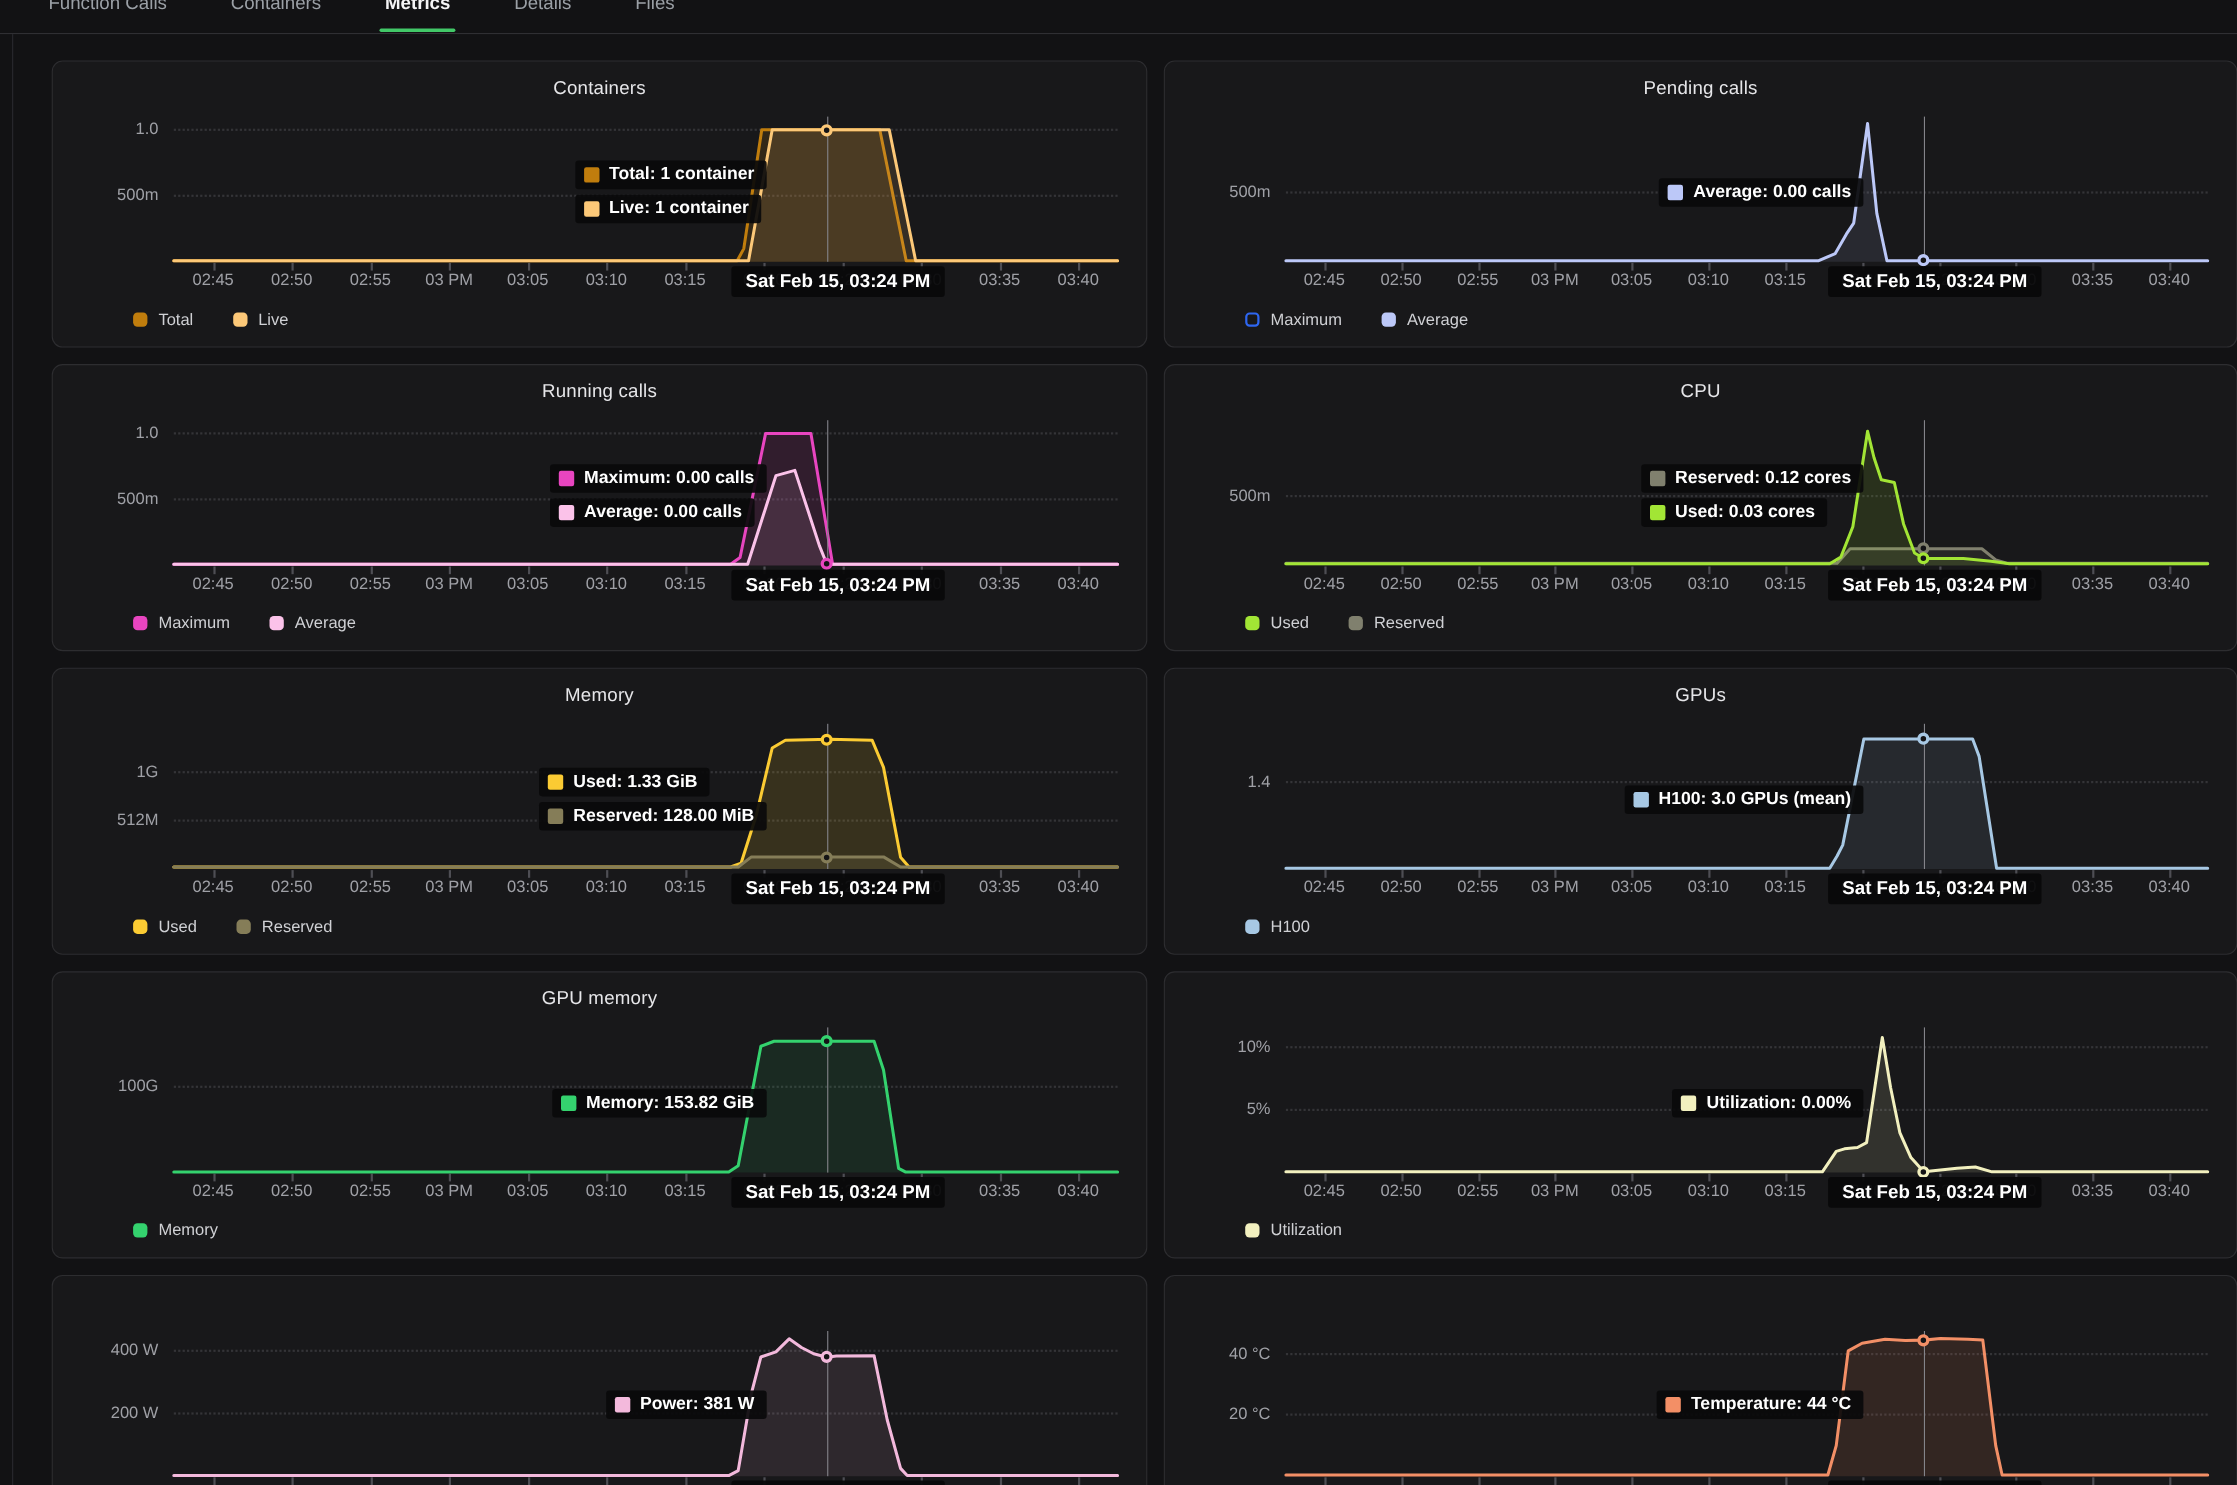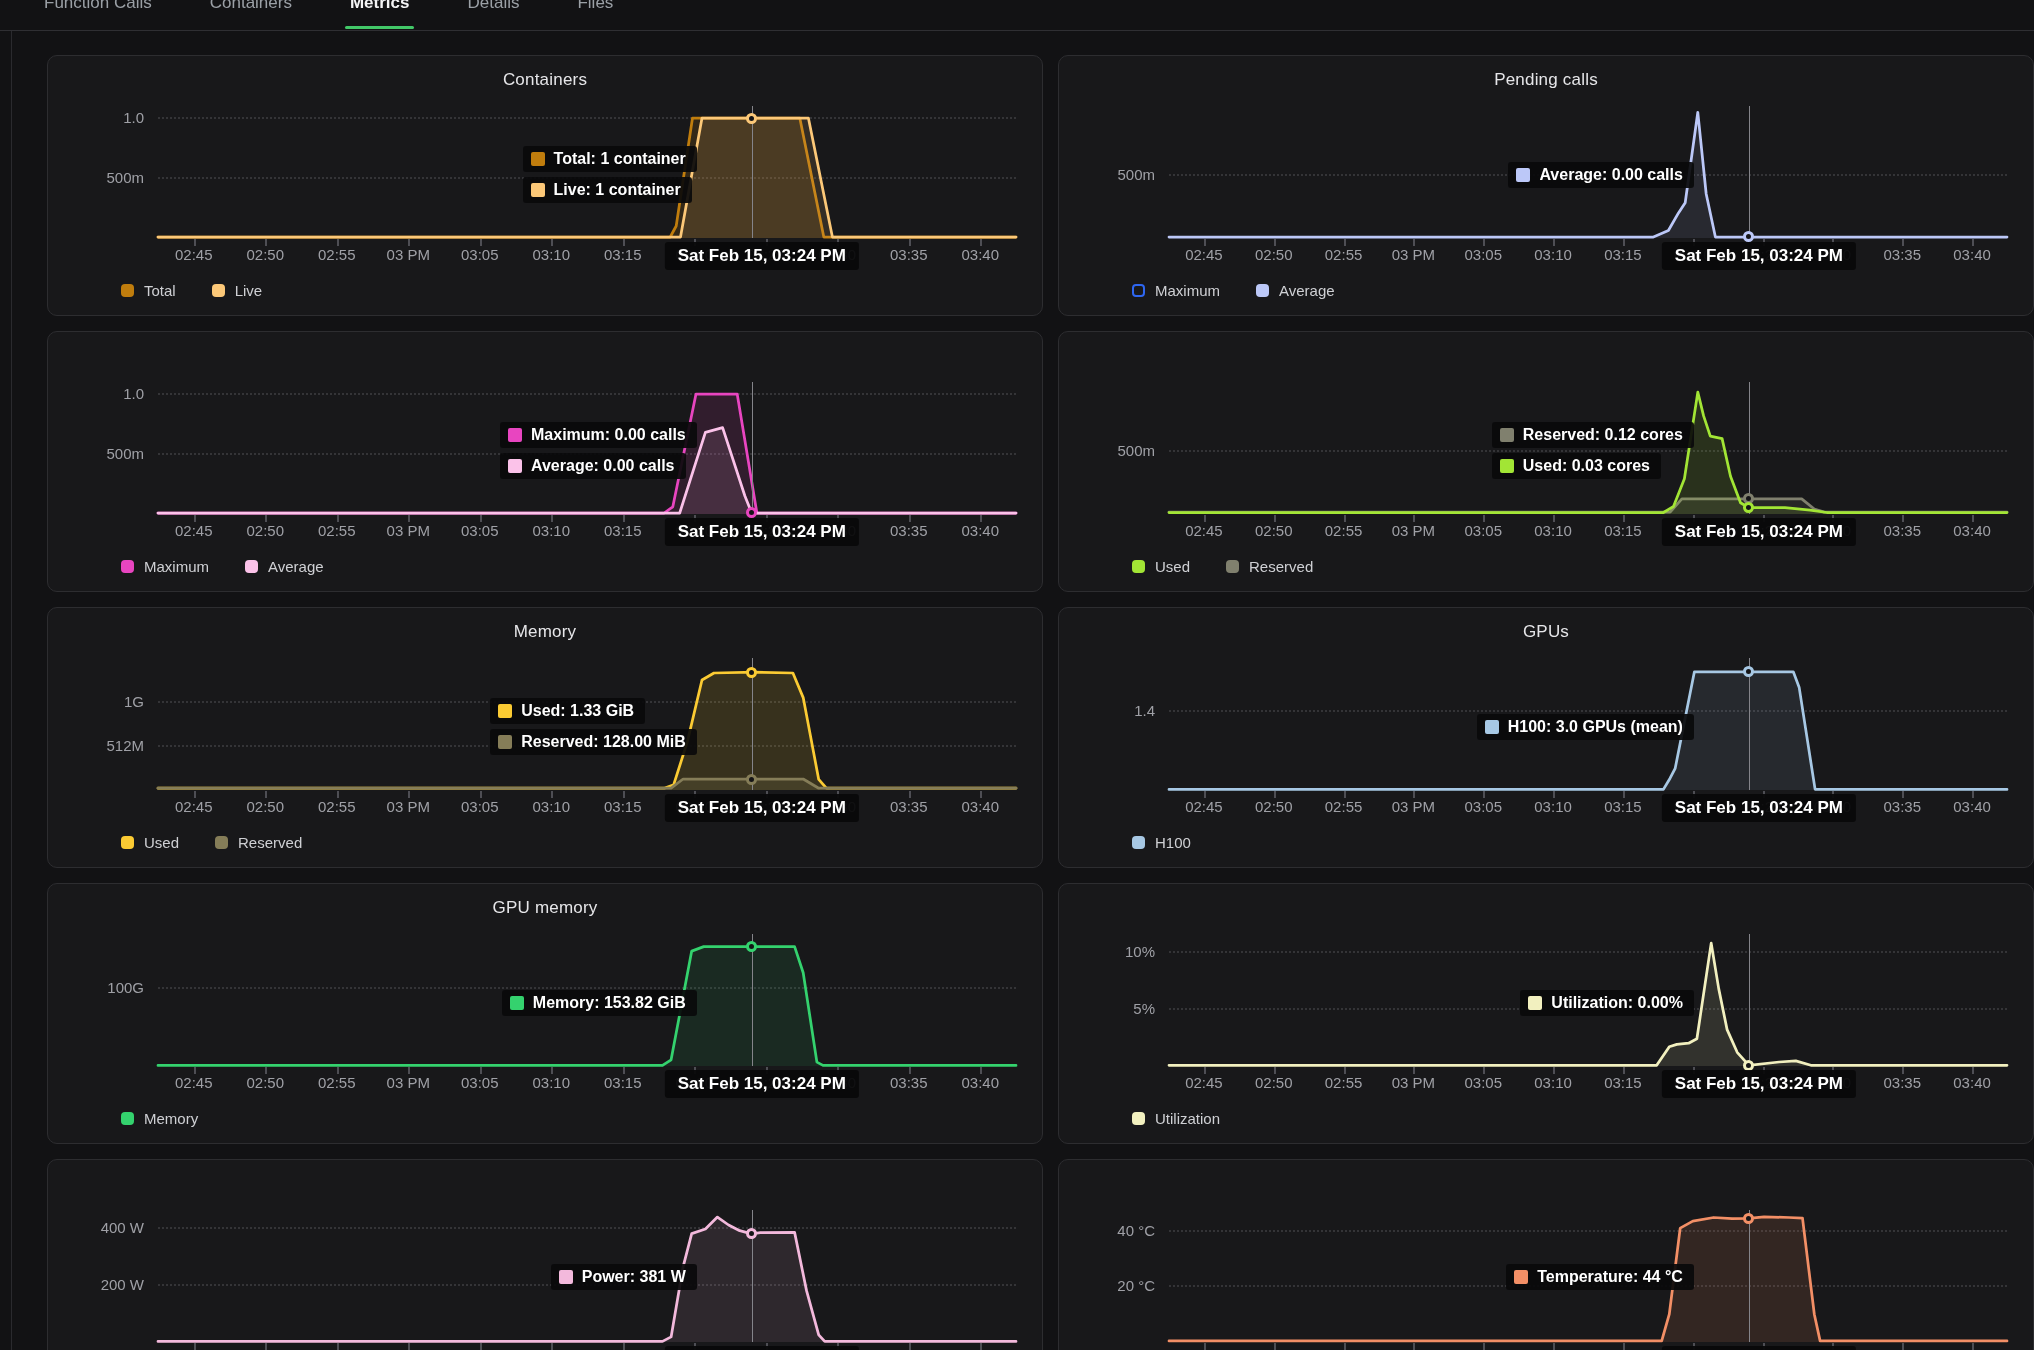--- a/index.html
+++ b/index.html
@@ -174,20 +174,21 @@
             <div class="leg-swatch outline" style="border-color: rgb(46, 102, 240);"></div>
             <div class="leg-label">Maximum</div>
           </div>
           <div class="leg-item">
             <div class="leg-swatch" style="background: rgb(188, 200, 248);"></div>
             <div class="leg-label">Average</div>
           </div>
         </div>
       </div>
       <div class="panel">
+        <div class="panel-title">Running calls</div>
         <div class="chart-area">
           <div class="gridline" style="top: 61px; left: 110px; width: 858px;"></div>
           <div class="ylab" style="top: 52px;">1.0</div>
           <div class="gridline" style="top: 121px; left: 110px; width: 858px;"></div>
           <div class="ylab" style="top: 112px;">500m</div>
           <svg width="994" height="140" class="plot-svg">
             <path d="M110.0 135.0L616.2 135.0L624.8 128.8L648.0 16.0L689.2 16.0L708.9 135.0L968.0 135.0L968.0 136L110.0 136Z" fill="rgba(232,69,192,0.12)"></path>
             <path d="M110.0 135.0L616.2 135.0L624.8 128.8L648.0 16.0L689.2 16.0L708.9 135.0L968.0 135.0" fill="none" stroke="#e845c0" stroke-width="2.75" stroke-linejoin="round" stroke-linecap="round"></path>
             <path d="M110.0 135.0L631.7 135.0L657.4 54.4L674.6 49.6L696.9 118.0L703.7 135.0L968.0 135.0L968.0 136L110.0 136Z" fill="rgba(251,194,233,0.10)"></path>
             <path d="M110.0 135.0L631.7 135.0L657.4 54.4L674.6 49.6L696.9 118.0L703.7 135.0L968.0 135.0" fill="none" stroke="#fbc2e9" stroke-width="2.75" stroke-linejoin="round" stroke-linecap="round"></path>
@@ -235,20 +236,21 @@
             <div class="leg-swatch" style="background: rgb(232, 69, 192);"></div>
             <div class="leg-label">Maximum</div>
           </div>
           <div class="leg-item">
             <div class="leg-swatch" style="background: rgb(251, 194, 233);"></div>
             <div class="leg-label">Average</div>
           </div>
         </div>
       </div>
       <div class="panel">
+        <div class="panel-title">CPU</div>
         <div class="chart-area">
           <div class="gridline" style="top: 118.143px; left: 110px; width: 838px;"></div>
           <div class="ylab" style="top: 109.143px;">500m</div>
           <svg width="974" height="140" class="plot-svg">
             <path d="M110.0 134.1L611.1 134.1L622.9 120.9L742.7 120.9L755.3 131.0L765.3 134.1L948.0 134.1L948.0 136L110.0 136Z" fill="rgba(128,128,110,0.15)"></path>
             <path d="M110.0 134.1L611.1 134.1L622.9 120.9L742.7 120.9L755.3 131.0L765.3 134.1L948.0 134.1" fill="none" stroke="#80806e" stroke-width="2.75" stroke-linejoin="round" stroke-linecap="round"></path>
             <path d="M110.0 134.5L604.4 134.5L614.5 128.5L625.4 100.8L638.8 14.1L644.6 37.9L651.3 58.1L663.1 60.6L671.5 98.3L681.5 124.7L689.9 129.7L725.9 129.7L751.1 132.2L767.8 134.5L948.0 134.5L948.0 136L110.0 136Z" fill="rgba(162,229,53,0.12)"></path>
             <path d="M110.0 134.5L604.4 134.5L614.5 128.5L625.4 100.8L638.8 14.1L644.6 37.9L651.3 58.1L663.1 60.6L671.5 98.3L681.5 124.7L689.9 129.7L725.9 129.7L751.1 132.2L767.8 134.5L948.0 134.5" fill="none" stroke="#a2e535" stroke-width="2.75" stroke-linejoin="round" stroke-linecap="round"></path>
           </svg>
           <div class="xline" style="left: 689.896px;"></div>

